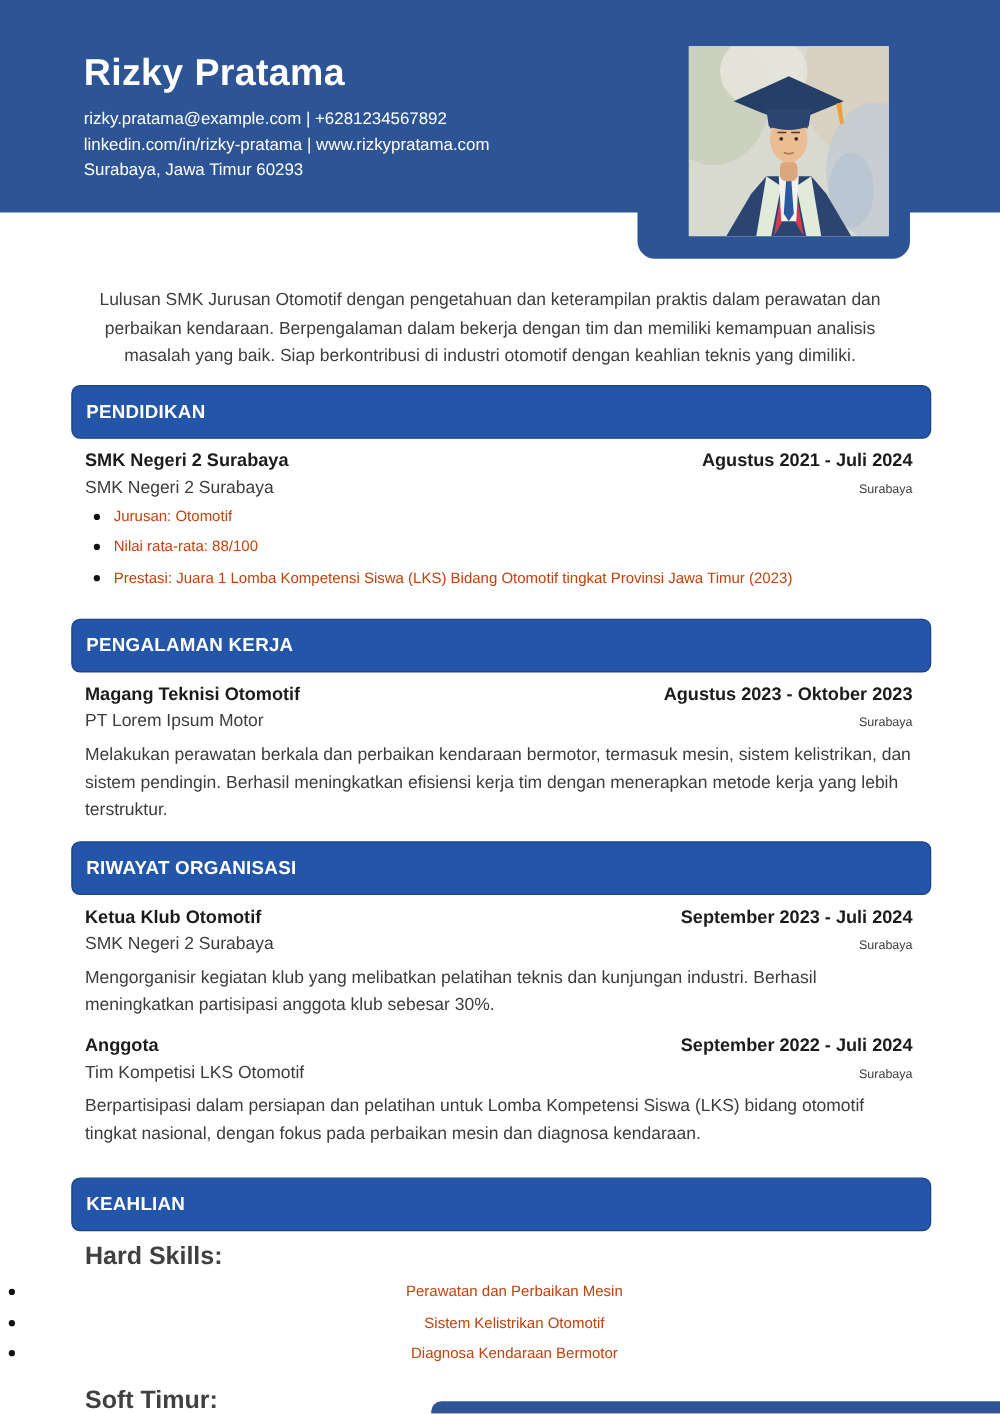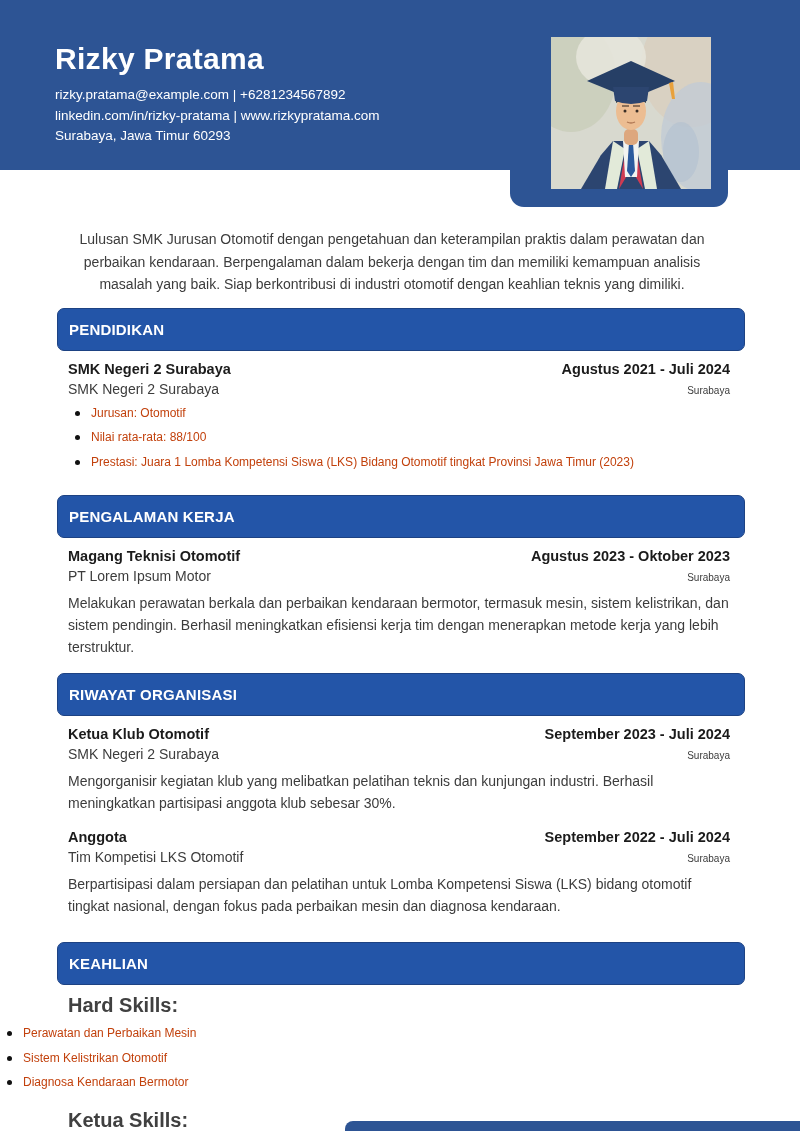--- a/index.html
+++ b/index.html
@@ -16,21 +16,21 @@
   }
   .photo-card {
     position:absolute; top:0; left:510px; width:218px; height:207px;
     background:#2d5494; border-radius:0 0 14px 14px;
   }
   .photo-frame {
     position:absolute; top:37px; left:41px; width:160px; height:152px;
     overflow:hidden; background:#dfe3da;
   }
   .photo-frame svg { display:block; }
-  .header-text { position:absolute; top:42px; left:55px; color:#ffffff; }
+  .header-text { position:absolute; top:42px; left:67px; color:#ffffff; }
   .name { font-size:30px; font-weight:bold; letter-spacing:0.3px; margin-bottom:9px; }
   .contact-line { font-size:13.5px; line-height:20.5px; font-weight:400; }
   
   .content { position:absolute; top:228px; left:0; width:800px; }
   .summary {
     margin:0 68px 0 68px; width:648px;
     font-size:14px; line-height:22.5px; color:#3c3c3c;text-align:center;
   }
   .section-bar {
     margin:0 55px 0 57px; height:43px; border-radius:7px;
@@ -52,21 +52,21 @@
   ul.blist { list-style:none; margin:7px 0 0 2px; }
   ul.blist li {
     position:relative; padding-left:21px;
     font-size:12px; line-height:19.5px; color:#c2410c; margin-bottom:5px;
   }
   ul.blist li::before {
     content:""; position:absolute; left:5px; top:7px;
     width:5px; height:5px; border-radius:50%; background:#111111;
   }
   .skill-group-label { margin:9px 70px 0 68px; font-size:20px; font-weight:bold; color:#404040; }
-  .skills-list { margin-left:68px; margin-right:70px; }
+  .skills-list { margin-left:68px; margin-right:70px;text-align:center; }
   .skills-list li { margin-bottom:6px; }
   .soft-label { margin-top:16px; }
   
   .footer-strip {
     position:absolute; bottom:0; left:345px; width:455px; height:10px;
     background:#2d5494; border-radius:8px 0 0 0;
   }
 </style>
 </head>
 <body>
@@ -189,21 +189,21 @@
 
     <div class="section-bar bar-skill">
       <span>KEAHLIAN</span>
     </div>
     <div class="skill-group-label">Hard Skills:</div>
     <ul class="blist skills-list">
       <li>Perawatan dan Perbaikan Mesin</li>
       <li>Sistem Kelistrikan Otomotif</li>
       <li>Diagnosa Kendaraan Bermotor</li>
     </ul>
-    <div class="skill-group-label soft-label">Ketua Skills:</div>
+    <div class="skill-group-label soft-label">Soft Timur:</div>
     <ul class="blist skills-list">
       <li>Kerja Tim</li>
       <li>Pemecahan Masalah</li>
       <li>Manajemen Waktu</li>
     </ul>
 
   </div>
 
   <div class="footer-strip"></div>
 

